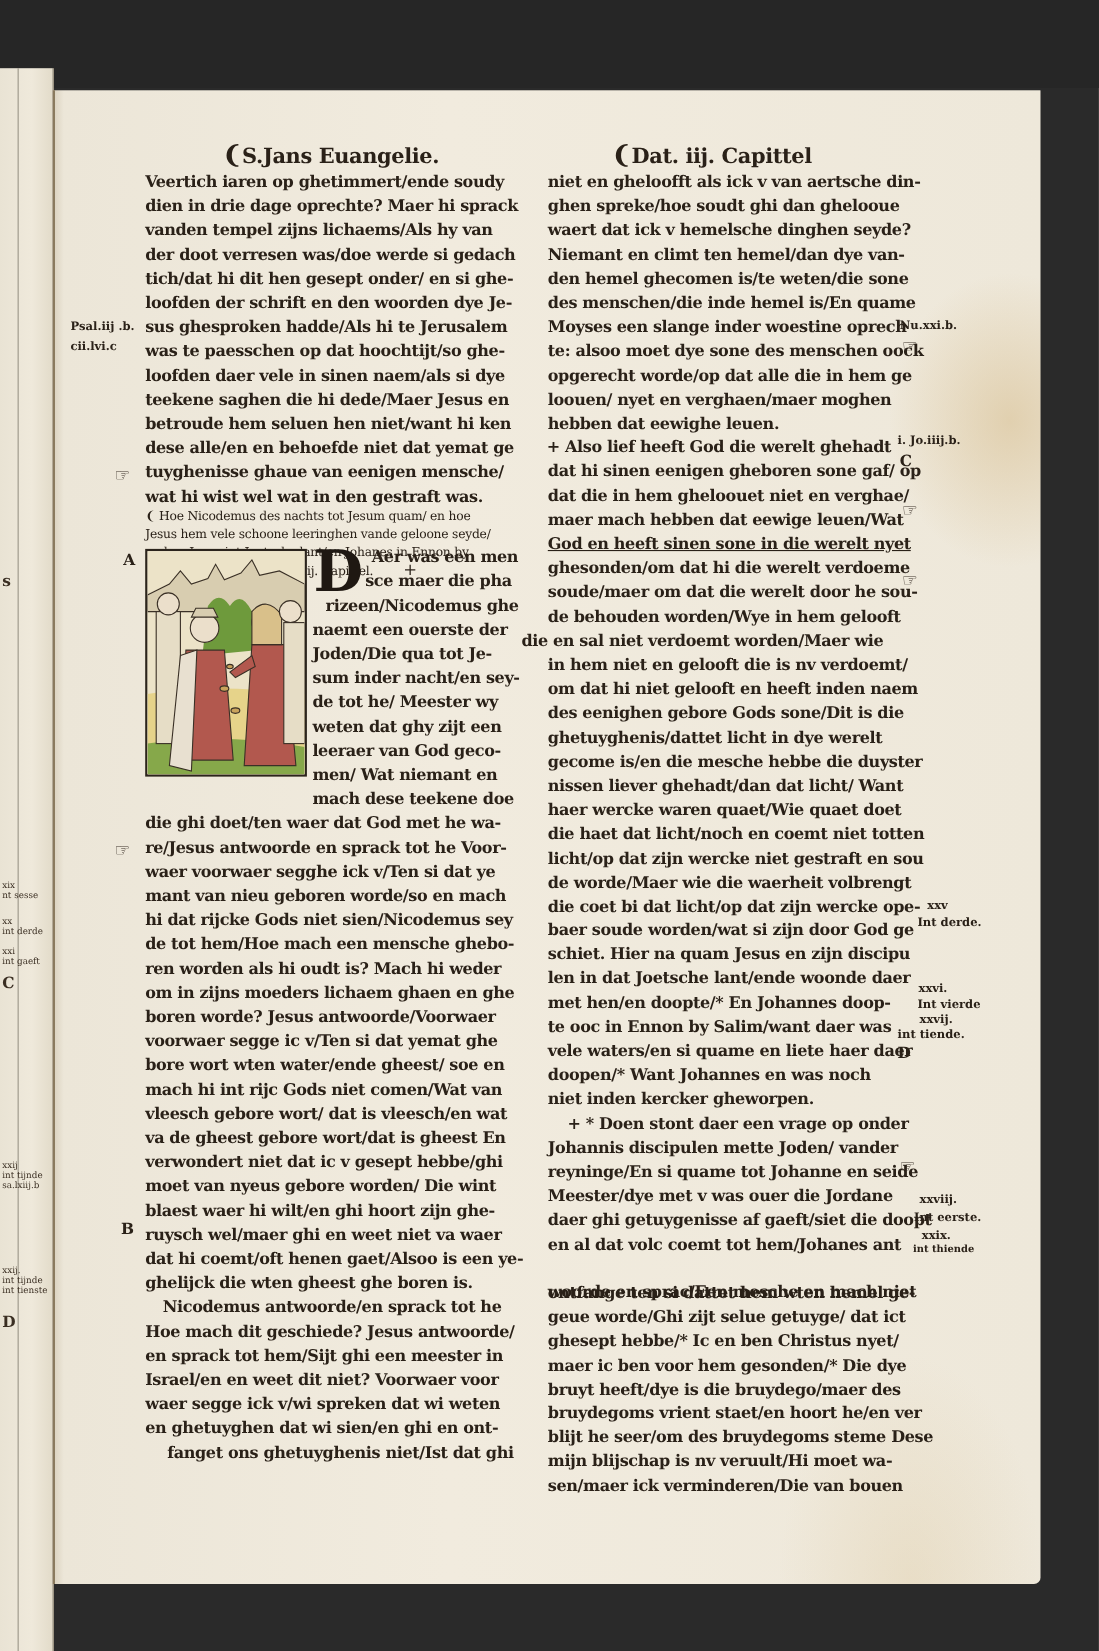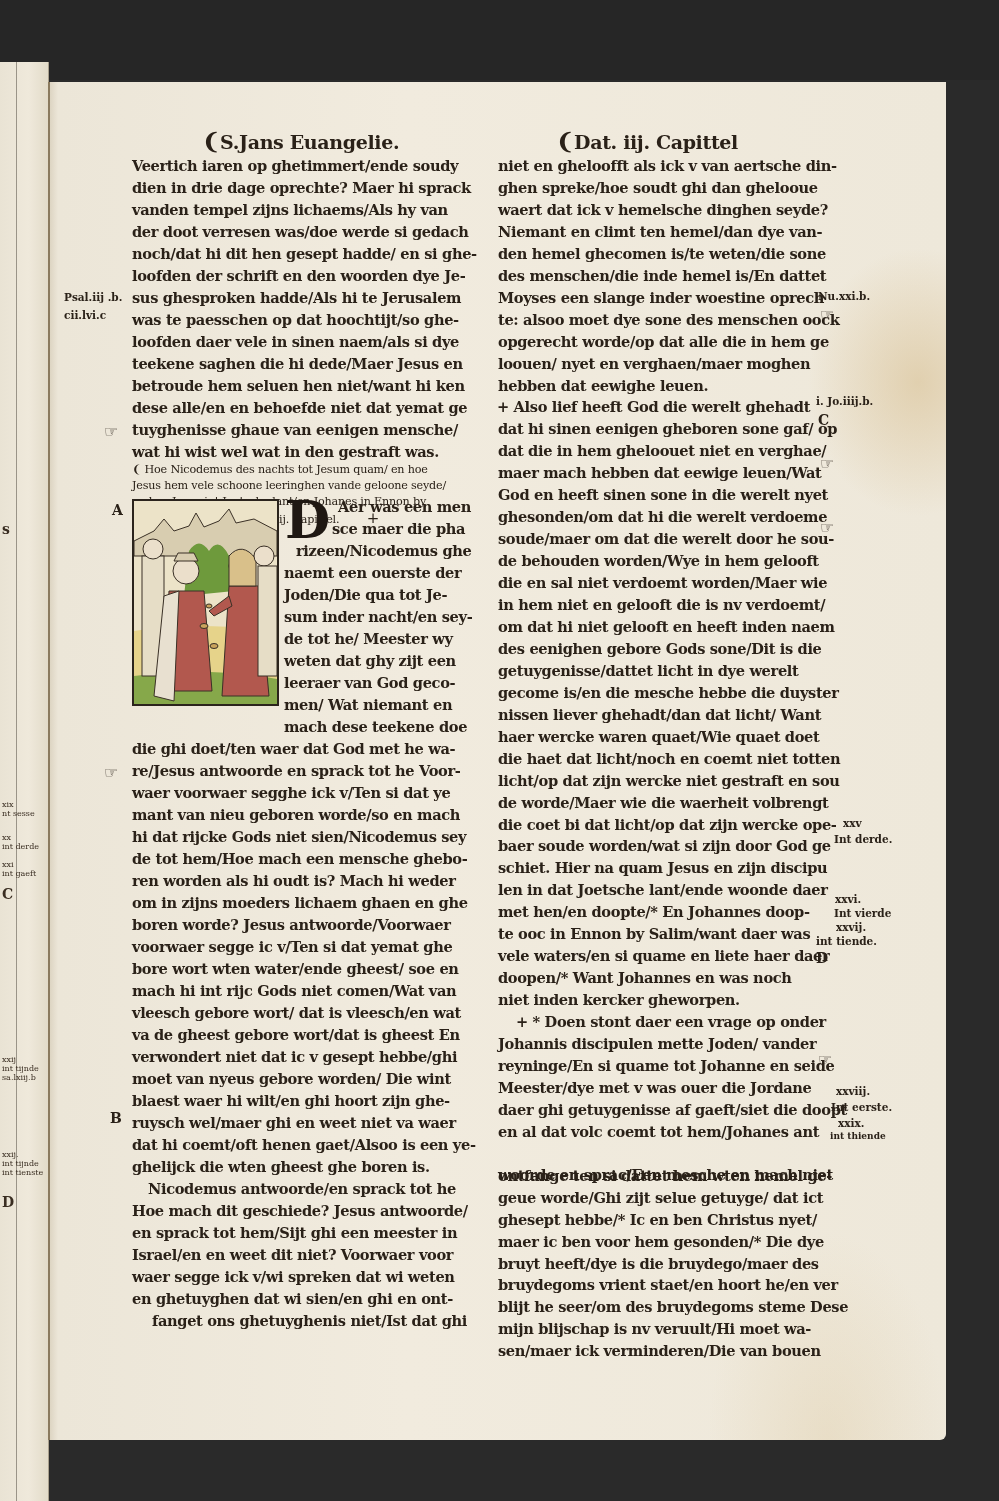--- a/index.html
+++ b/index.html
@@ -104,21 +104,21 @@
 
   <div class="col col-left">
     <div class="running-head" style="left:70px;top:46px">
       <span style="font-size:22px">❨</span><span>S.Jans Euangelie.</span>
     </div>
 
     <div class="line" style="top:73px">Veertich iaren op ghetimmert/ende soudy</div>
     <div class="line" style="top:95px">dien in drie dage oprechte? Maer hi sprack</div>
     <div class="line" style="top:117px">vanden tempel zijns lichaems/Als hy van</div>
     <div class="line" style="top:139px">der doot verresen was/doe werde si gedach</div>
-    <div class="line" style="top:161px">noch/dat hi dit hen gesept hadde/ en si ghe-</div>
+    <div class="line" style="top:161px">tich/dat hi dit hen gesept onder/ en si ghe-</div>
     <div class="line" style="top:183px">loofden der schrift en den woorden dye Je-</div>
     <div class="line" style="top:205px">sus ghesproken hadde/Als hi te Jerusalem</div>
     <div class="line" style="top:227px">was te paesschen op dat hoochtijt/so ghe-</div>
     <div class="line" style="top:249px">loofden daer vele in sinen naem/als si dye</div>
     <div class="line" style="top:271px">teekene saghen die hi dede/Maer Jesus en</div>
     <div class="line" style="top:293px">betroude hem seluen hen niet/want hi ken</div>
     <div class="line" style="top:315px">dese alle/en en behoefde niet dat yemat ge</div>
     <div class="line" style="top:337px">tuyghenisse ghaue van eenigen mensche/</div>
     <div class="line" style="top:359px">wat hi wist wel wat in den gestraft was.</div>
 
@@ -244,39 +244,39 @@
   <div class="marg" style="left:783px;top:1019px">Int eerste.</div>
   <div class="marg" style="left:790px;top:1035px">xxix.</div>
   <div class="marg" style="left:782px;top:1049px;font-size:9px">int thiende</div>
 
   <div id="right-lines">
       <div class="col line" style="left: 450px; top: 73px;">niet en gheloofft als ick v van aertsche din-</div>
       <div class="col line" style="left: 450px; top: 94.95px;">ghen spreke/hoe soudt ghi dan ghelooue</div>
       <div class="col line" style="left: 450px; top: 116.9px;">waert dat ick v hemelsche dinghen seyde?</div>
       <div class="col line" style="left: 450px; top: 138.85px;">Niemant en climt ten hemel/dan dye van-</div>
       <div class="col line" style="left: 450px; top: 160.8px;">den hemel ghecomen is/te weten/die sone</div>
-      <div class="col line" style="left: 450px; top: 182.75px;">des menschen/die inde hemel is/En dattet</div>
+      <div class="col line" style="left: 450px; top: 182.75px;">des menschen/die inde hemel is/En quame</div>
       <div class="col line" style="left: 450px; top: 204.7px;">Moyses een slange inder woestine oprech</div>
       <div class="col line" style="left: 450px; top: 226.65px;">te: alsoo moet dye sone des menschen oock</div>
       <div class="col line" style="left: 450px; top: 248.6px;">opgerecht worde/op dat alle die in hem ge</div>
       <div class="col line" style="left: 450px; top: 270.55px;">loouen/ nyet en verghaen/maer moghen</div>
       <div class="col line" style="left: 450px; top: 292.5px;">hebben dat eewighe leuen.</div>
       <div class="col line" style="left: 431px; top: 314.45px; padding-left: 18px;">+ Also lief heeft God die werelt ghehadt</div>
       <div class="col line" style="left: 450px; top: 336.4px;">dat hi sinen eenigen gheboren sone gaf/ op</div>
       <div class="col line" style="left: 450px; top: 358.35px;">dat die in hem gheloouet niet en verghae/</div>
       <div class="col line" style="left: 450px; top: 380.3px;">maer mach hebben dat eewige leuen/Wat</div>
-      <div class="col line" style="left: 450px; top: 402.25px;">God en heeft sinen sone in die werelt nyet</div>
+      <div class="col line" style="left: 450px; top: 402.25px; text-decoration: underline;">God en heeft sinen sone in die werelt nyet</div>
       <div class="col line" style="left: 450px; top: 424.2px;">ghesonden/om dat hi die werelt verdoeme</div>
       <div class="col line" style="left: 450px; top: 446.15px;">soude/maer om dat die werelt door he sou-</div>
       <div class="col line" style="left: 450px; top: 468.1px;">de behouden worden/Wye in hem gelooft</div>
-      <div class="col line" style="left: 450px; top: 490.05px;">die en sal niet verdoemt worden/Maer wie</div>
+      <div class="col line" style="left: 426px; top: 490.05px;">die en sal niet verdoemt worden/Maer wie</div>
       <div class="col line" style="left: 450px; top: 512px;">in hem niet en gelooft die is nv verdoemt/</div>
       <div class="col line" style="left: 450px; top: 533.95px;">om dat hi niet gelooft en heeft inden naem</div>
       <div class="col line" style="left: 450px; top: 555.9px;">des eenighen gebore Gods sone/Dit is die</div>
-      <div class="col line" style="left: 450px; top: 577.85px;">getuygenisse/dattet licht in dye werelt</div>
+      <div class="col line" style="left: 450px; top: 577.85px;">ghetuyghenis/dattet licht in dye werelt</div>
       <div class="col line" style="left: 450px; top: 599.8px;">gecome is/en die mesche hebbe die duyster</div>
       <div class="col line" style="left: 450px; top: 621.75px;">nissen liever ghehadt/dan dat licht/ Want</div>
       <div class="col line" style="left: 450px; top: 643.7px;">haer wercke waren quaet/Wie quaet doet</div>
       <div class="col line" style="left: 450px; top: 665.65px;">die haet dat licht/noch en coemt niet totten</div>
       <div class="col line" style="left: 450px; top: 687.6px;">licht/op dat zijn wercke niet gestraft en sou</div>
       <div class="col line" style="left: 450px; top: 709.55px;">de worde/Maer wie die waerheit volbrengt</div>
       <div class="col line" style="left: 450px; top: 731.5px;">die coet bi dat licht/op dat zijn wercke ope-</div>
       <div class="col line" style="left: 450px; top: 753.45px;">baer soude worden/wat si zijn door God ge</div>
       <div class="col line" style="left: 450px; top: 775.4px;">schiet. Hier na quam Jesus en zijn discipu</div>
       <div class="col line" style="left: 450px; top: 797.35px;">len in dat Joetsche lant/ende woonde daer</div>

